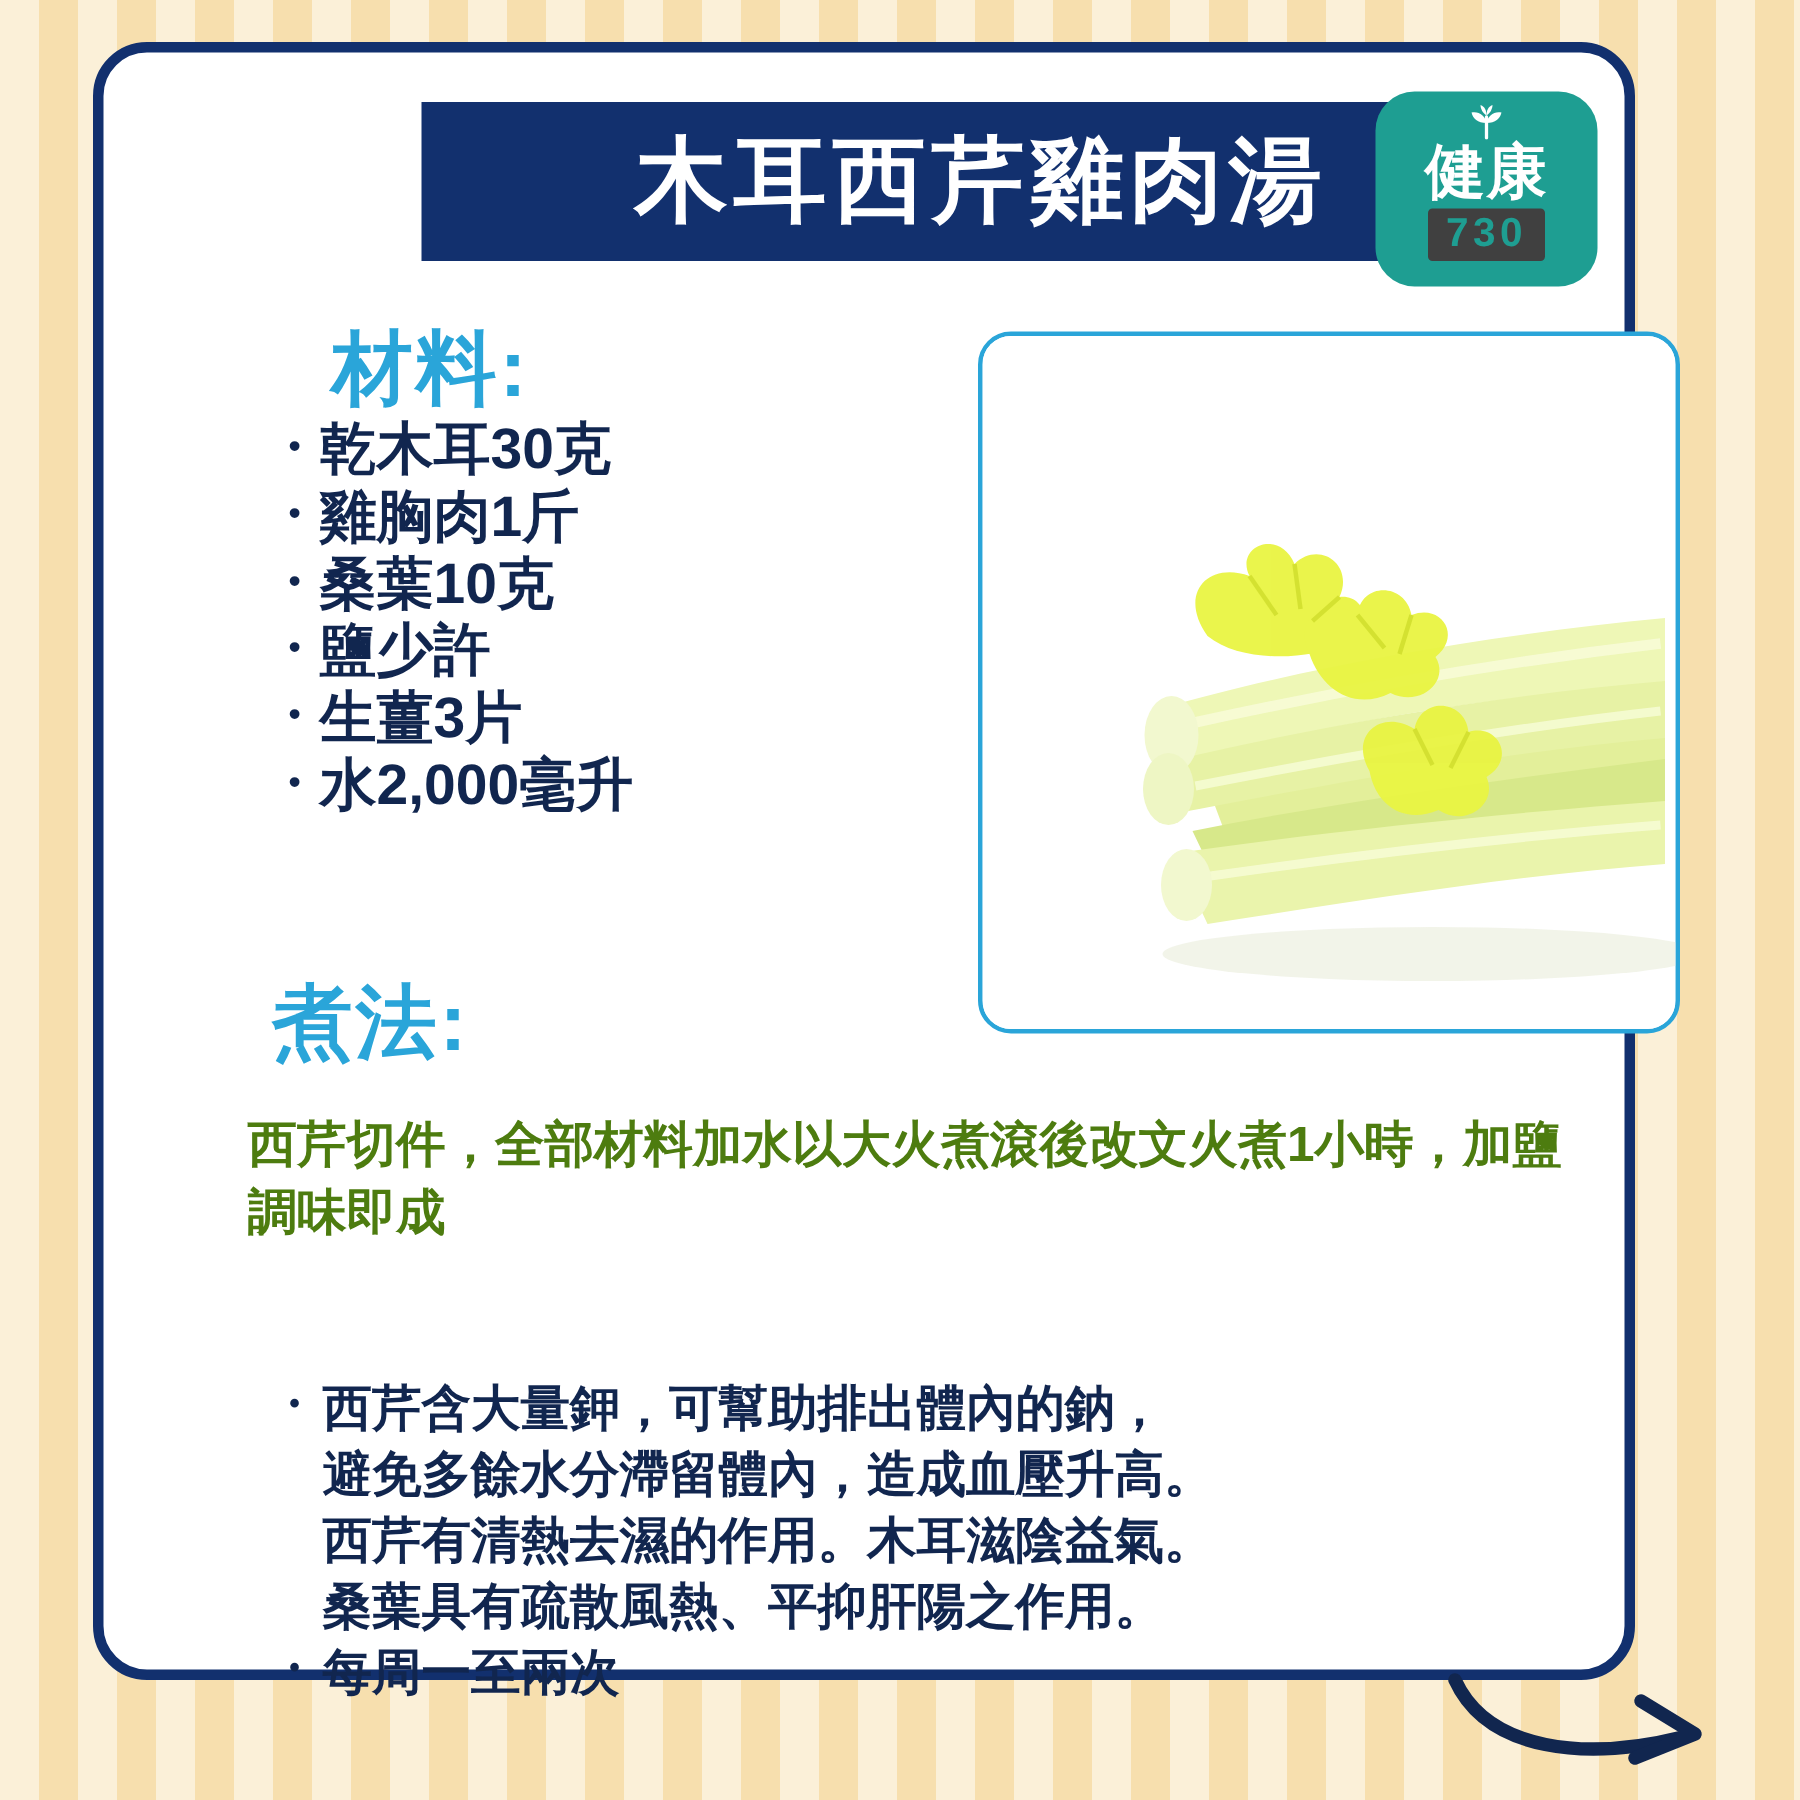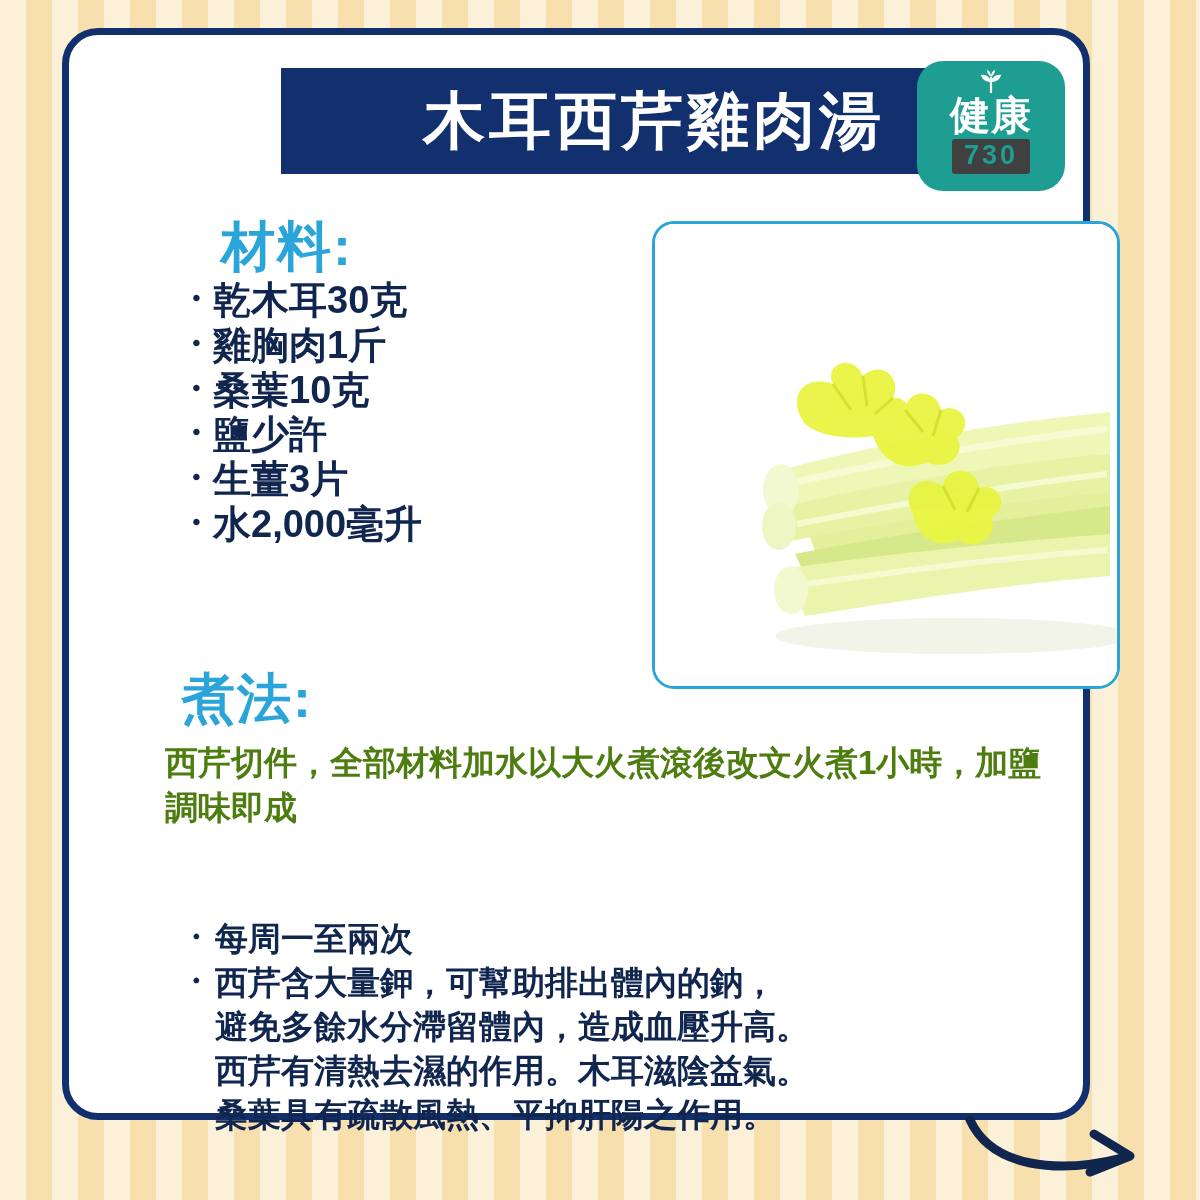--- a/index.html
+++ b/index.html
@@ -97,21 +97,21 @@
   }
   
   .sec-heading {
     color: #2aa5d9;
     font-size: 54px;
     font-weight: bold;
     letter-spacing: 2px;
     line-height: 1;
   }
   #ingredients-heading { position: absolute; left: 112px; top: 184px; margin-left: 40px; }
-  #method-heading      { position: absolute; left: 112px; top: 636px; }
+  #method-heading      { position: absolute; left: 112px; top: 620px; }
   #effect-heading      { position: absolute; left: 112px; top: 805px; }
 
   .ing-list {
     position: absolute;
     left: 114px;
     top: 243px;
     width: 440px;
     list-style: none;
     margin: 0;
     padding: 0;
@@ -256,24 +256,24 @@
       </g>
 
       <ellipse cx="300" cy="412" rx="180" ry="18" fill="#eef0e2" opacity="0.75"></ellipse>
     </svg>
   </div>
 
   <div id="method-heading" class="sec-heading">煮法:</div>
   <div class="method-text">西芹切件，全部材料加水以大火煮滾後改文火煮1小時，加鹽調味即成</div>
 
   <ul class="effect-list">
-    <li>每周一至兩次</li>
     <li style="white-space: pre-line;">西芹含大量鉀，可幫助排出體內的鈉，
 避免多餘水分滯留體內，造成血壓升高。
 西芹有清熱去濕的作用。木耳滋陰益氣。
 桑葉具有疏散風熱、平抑肝陽之作用。</li>
+    <li>每周一至兩次</li>
   </ul>
 </div>
 
 <svg class="arrow" viewBox="0 0 210 80">
   <path d="M8 18 C30 66 96 72 160 56" stroke="#11264f" stroke-width="9" fill="none" stroke-linecap="round"></path>
   <path d="M132 32 L168 54 L128 70" stroke="#11264f" stroke-width="9" fill="none" stroke-linecap="round" stroke-linejoin="round"></path>
 </svg>
 
 </body></html>

